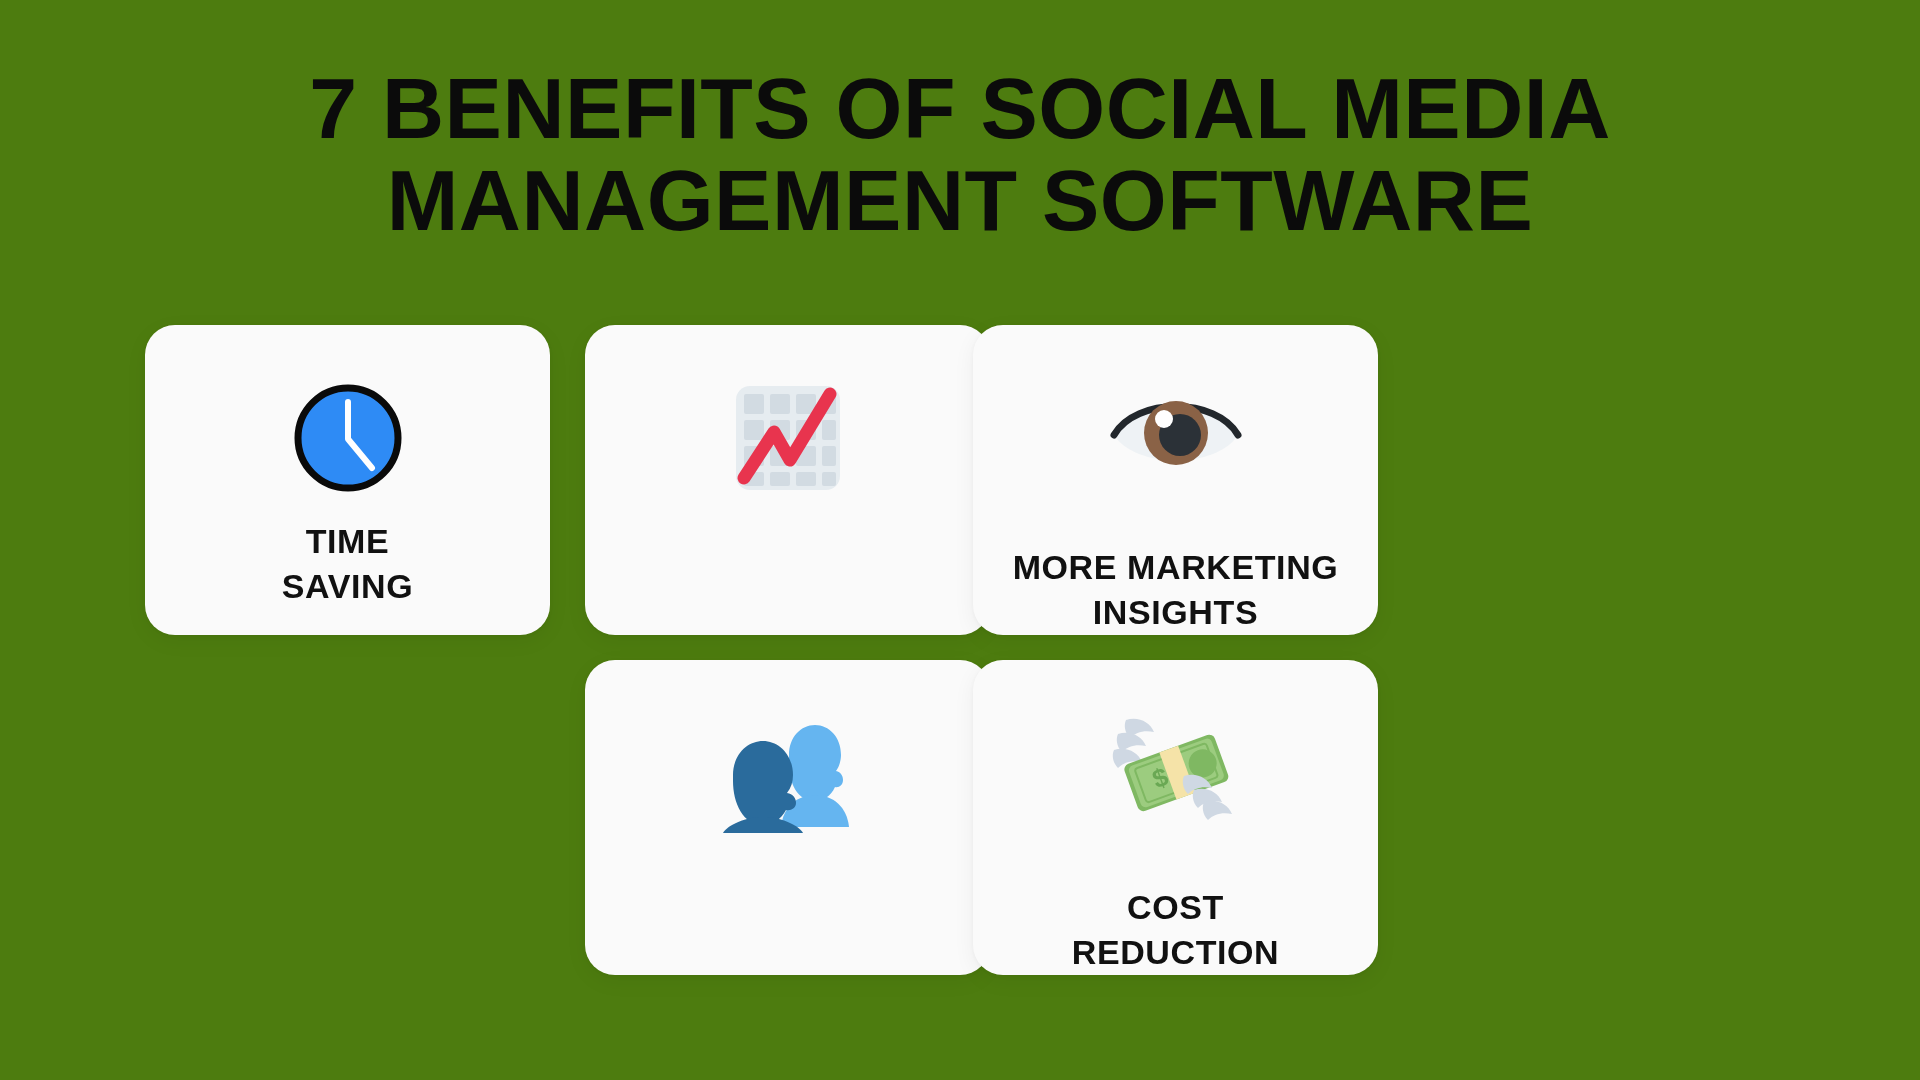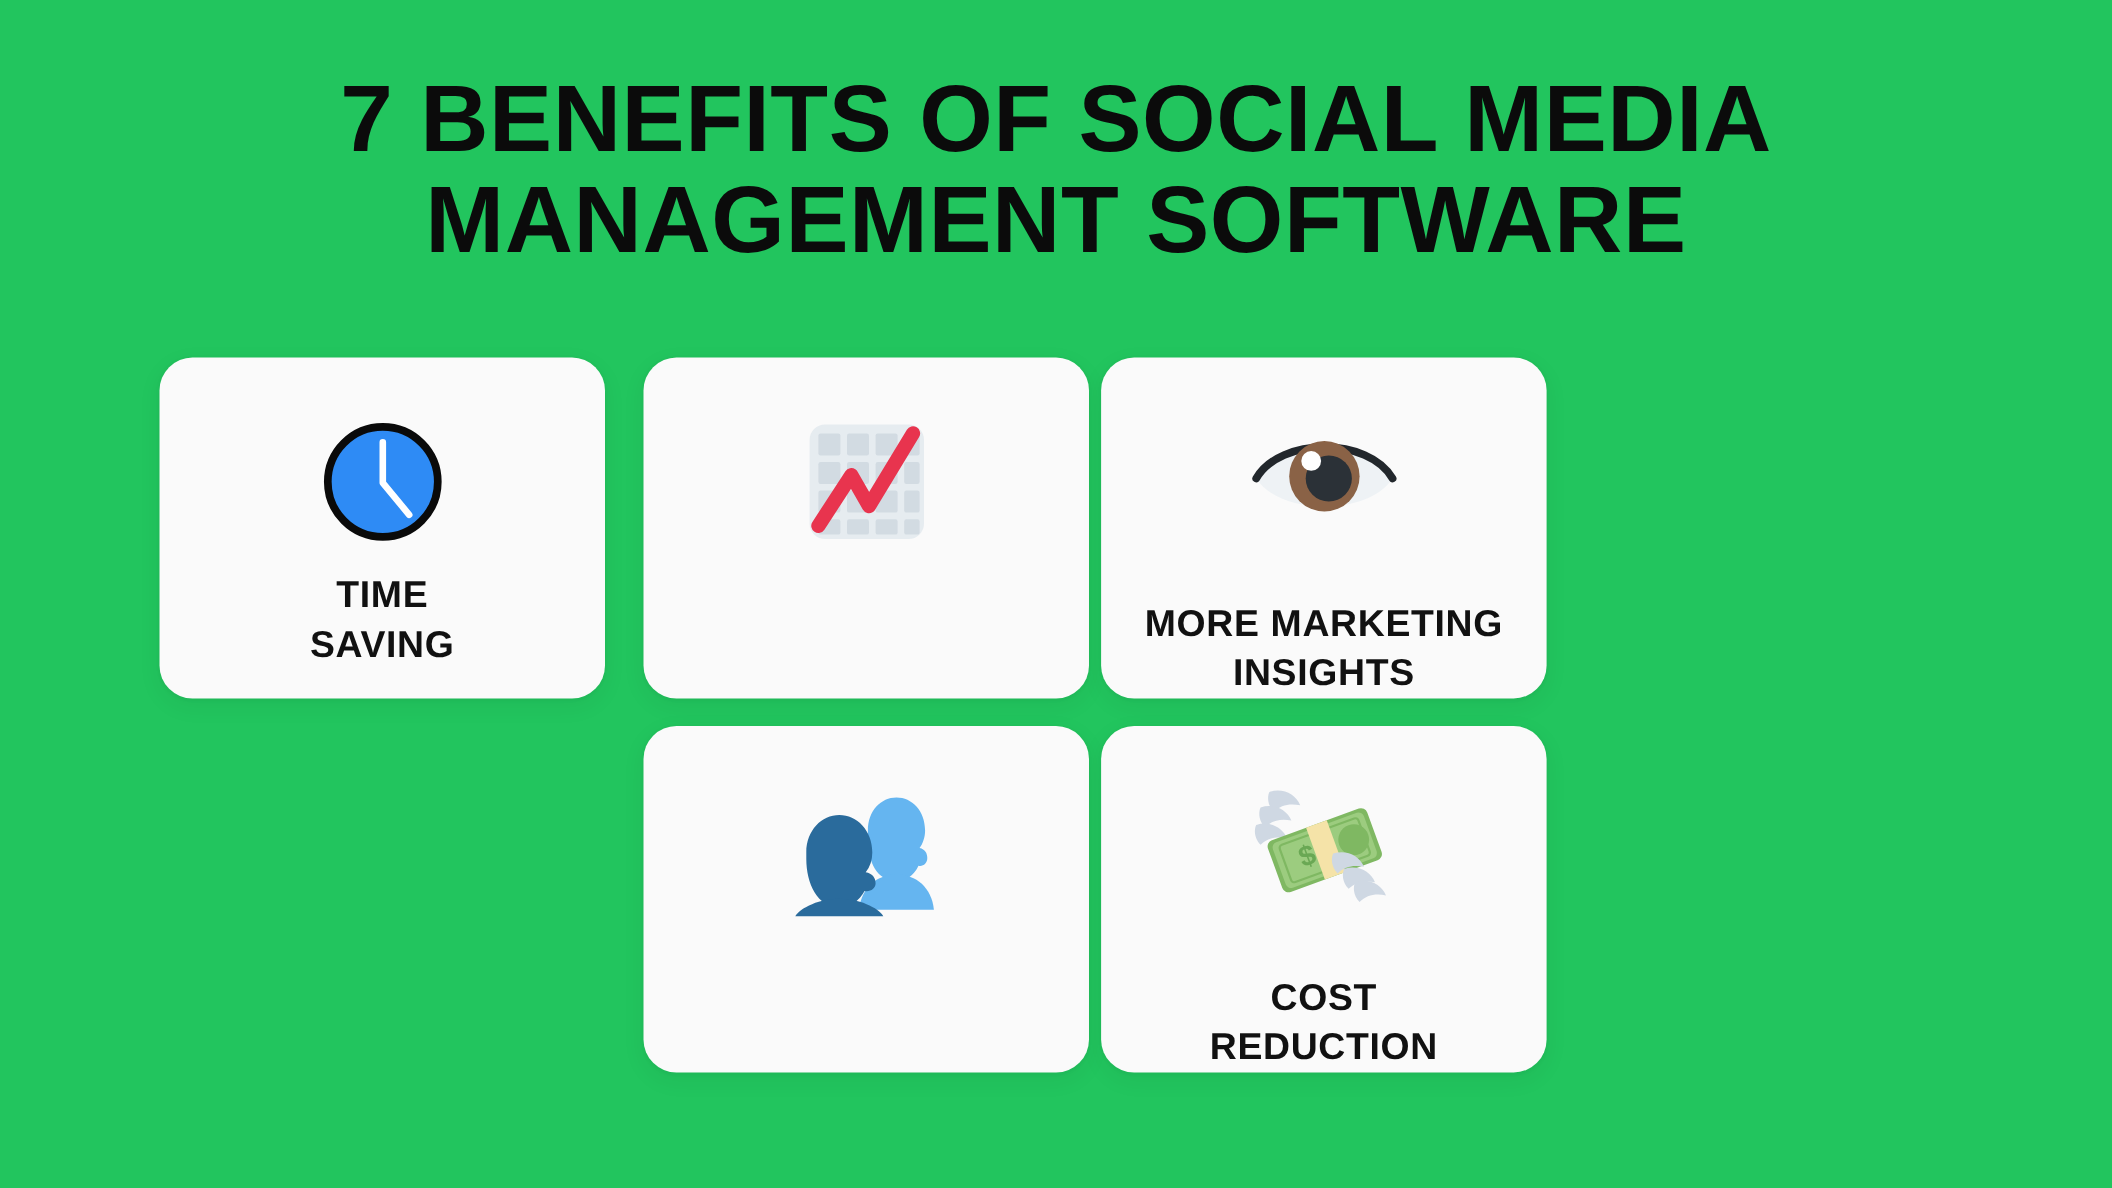--- a/index.html
+++ b/index.html
@@ -9,21 +9,21 @@
     height: 1080px;
     background: #ffffff;
     font-family: "Liberation Sans", sans-serif;
     overflow: hidden;
   }
 
   #infographic {
     position: relative;
     width: 1920px;
     height: 1080px;
-    background: #22c55e;
+    background: #4d7c0f;
   }
 
   
   .title-block {
     position: absolute;
     left: 0;
     top: 62px;
     width: 1920px;
     text-align: center;
     padding: 0 120px;
@@ -56,21 +56,21 @@
     box-shadow: 0 6px 22px rgba(0,0,0,0.055),
                 0 1px 4px rgba(0,0,0,0.04);
     display: flex;
     flex-direction: column;
     align-items: center;
   }
 
   
   .col1 { left: 0px;    width: 405px; }
   .col2 { left: 440px;  width: 405px; }
-  .col3 { left: 856px;  width: 405px; gap: 40px; }
+  .col3 { left: 828px;  width: 405px; gap: 40px; }
   .col4 { left: 1320px; width: 345px; }
 
   .row1 { top: 0px;   height: 310px; }
   .row2 { top: 335px; height: 315px; }
   .rowfull { top: 0px; height: 650px; }
 
   .icon-wrap {
     display: flex;
     align-items: center;
     justify-content: center;

